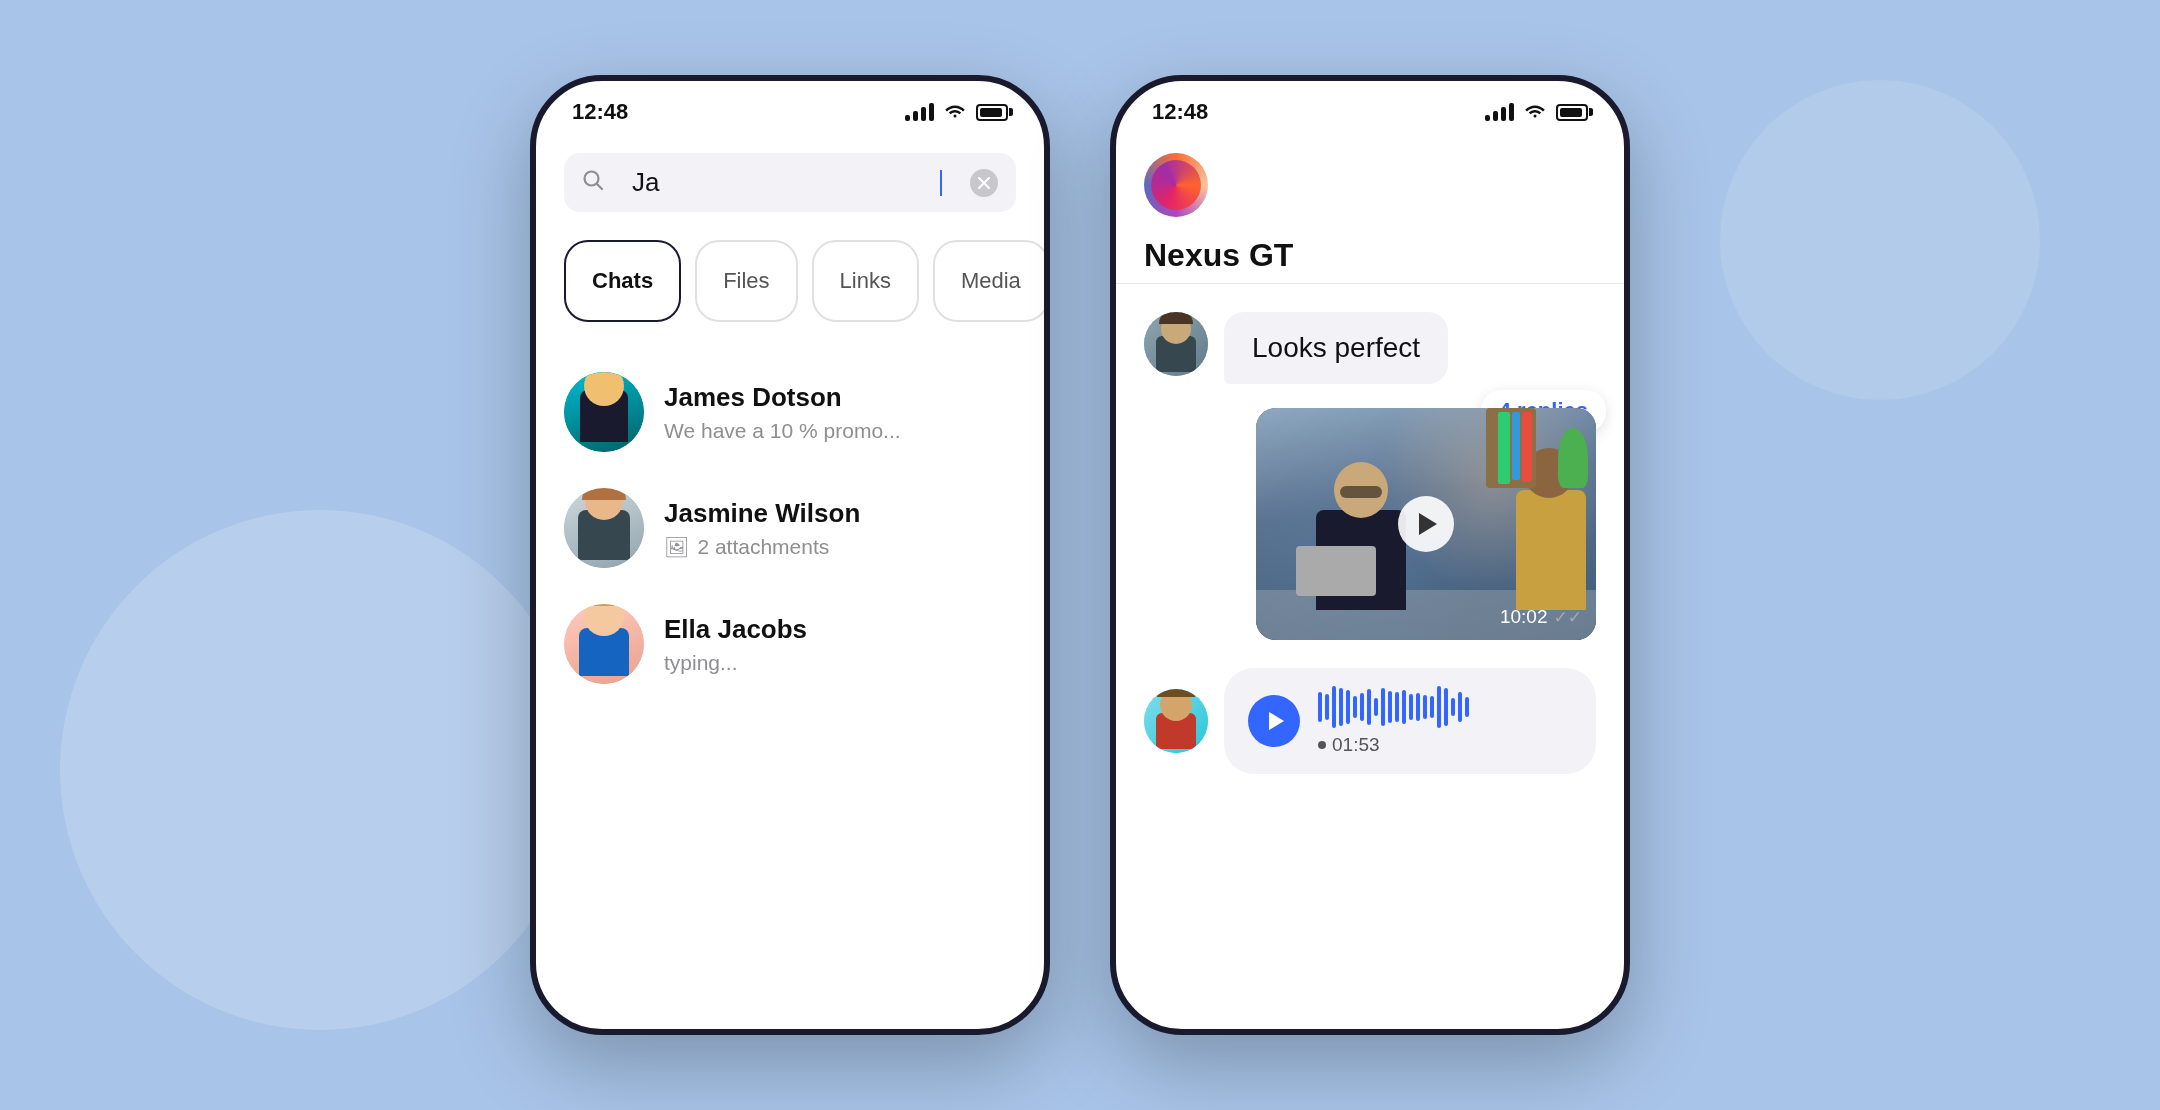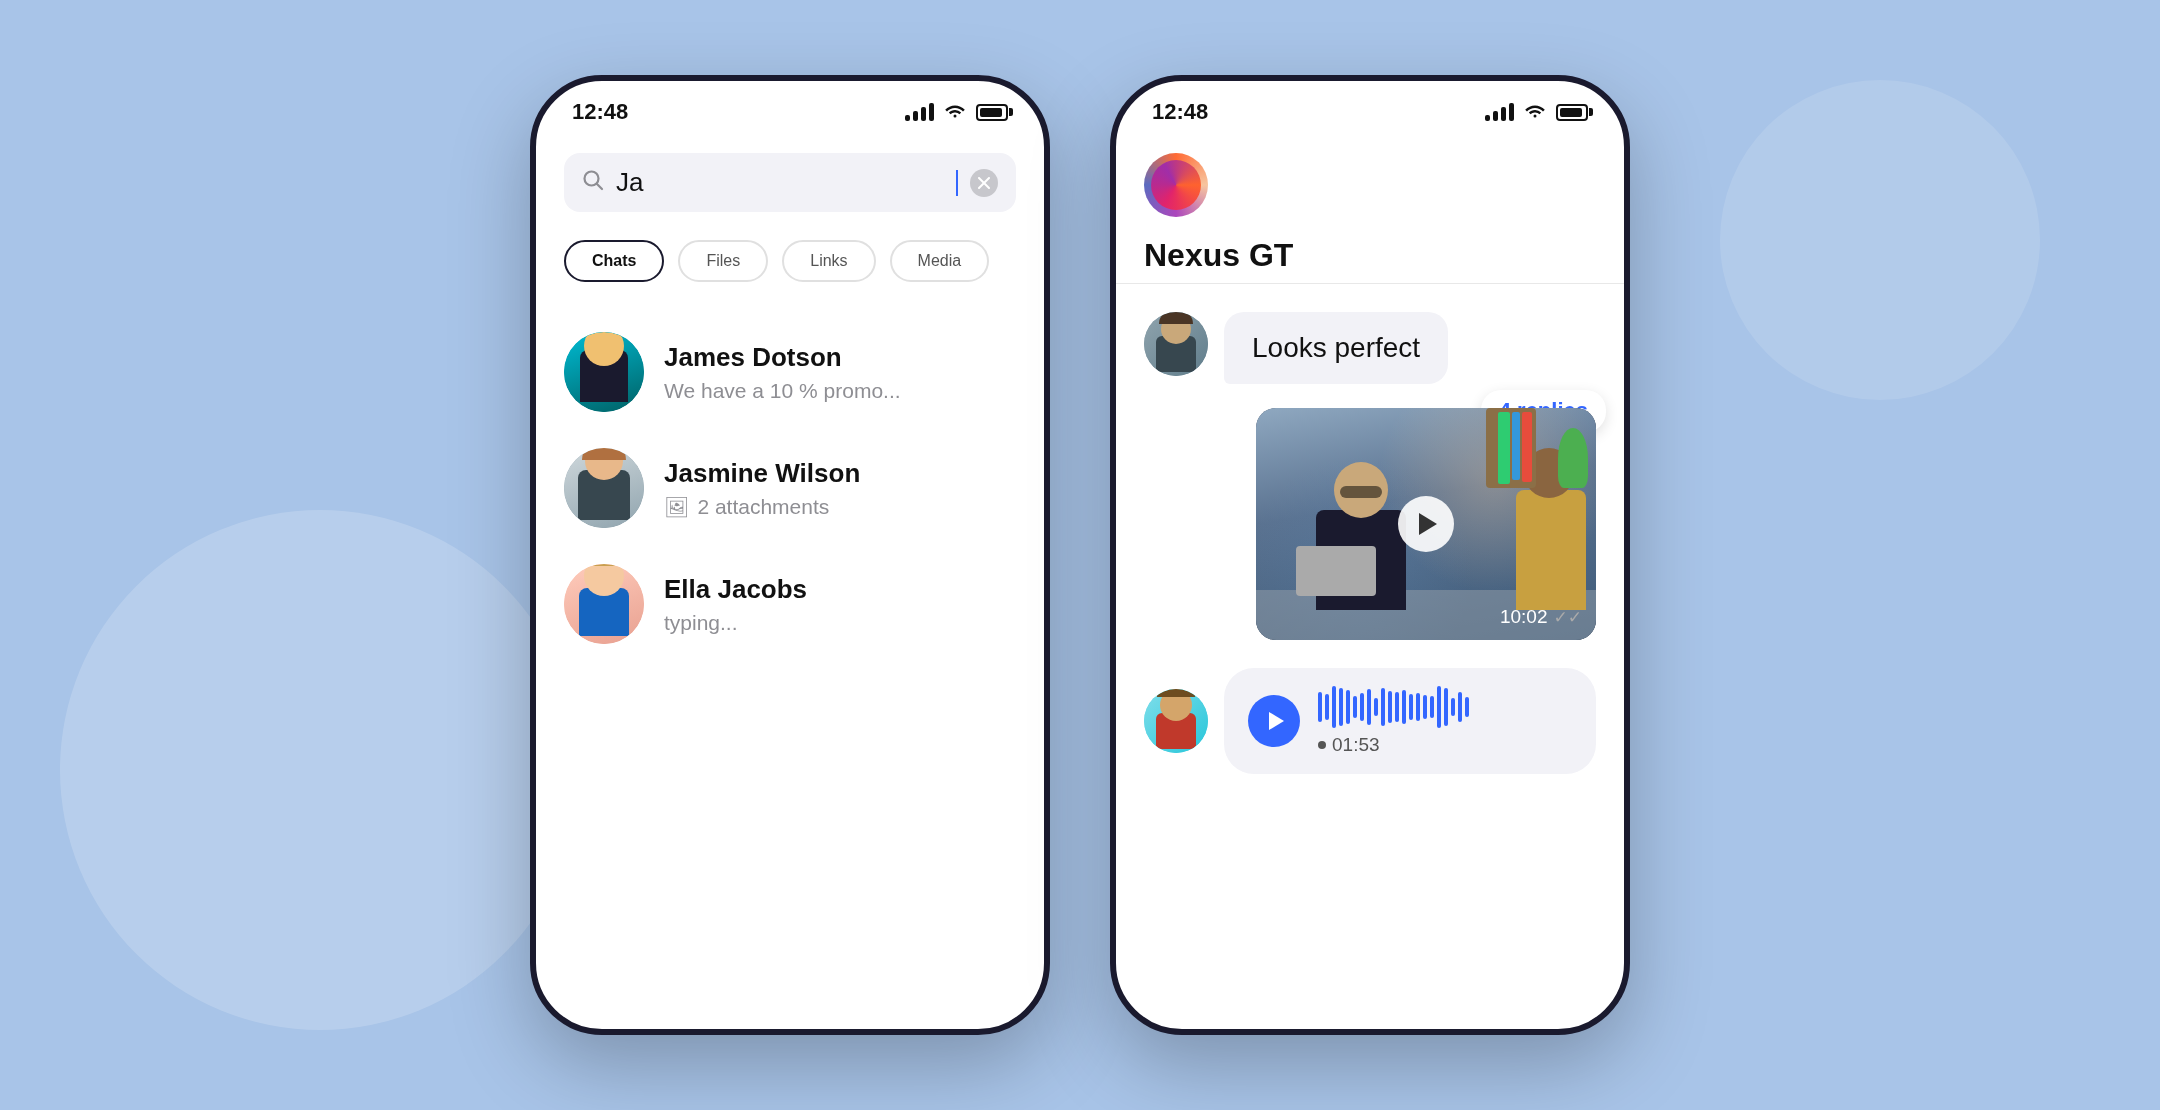--- a/index.html
+++ b/index.html
@@ -132,21 +132,21 @@
     }
 
     
     .search-bar {
       display: flex;
       align-items: center;
       background: #f2f2f7;
       border-radius: 16px;
       padding: 14px 18px;
       margin: 20px 0 28px;
-      gap: 12px;
+      gap: 28px;
     }
 
     .search-icon-svg {
       color: #8e8e93;
       font-size: 22px;
       flex-shrink: 0;
     }
 
     .search-input-text {
       flex: 1;
@@ -185,23 +185,23 @@
     }
 
     
     .filter-tabs {
       display: flex;
       gap: 14px;
       margin-bottom: 32px;
     }
 
     .filter-tab {
-      padding: 10px 26px;
+      padding: 26px 26px;
       border-radius: 24px;
-      font-size: 16px;
+      font-size: 22px;
       font-weight: 500;
       border: 2px solid #e0e0e0;
       background: #fff;
       color: #555;
       cursor: pointer;
     }
 
     .filter-tab.active {
       background: #fff;
       border-color: #1a1a2e;

